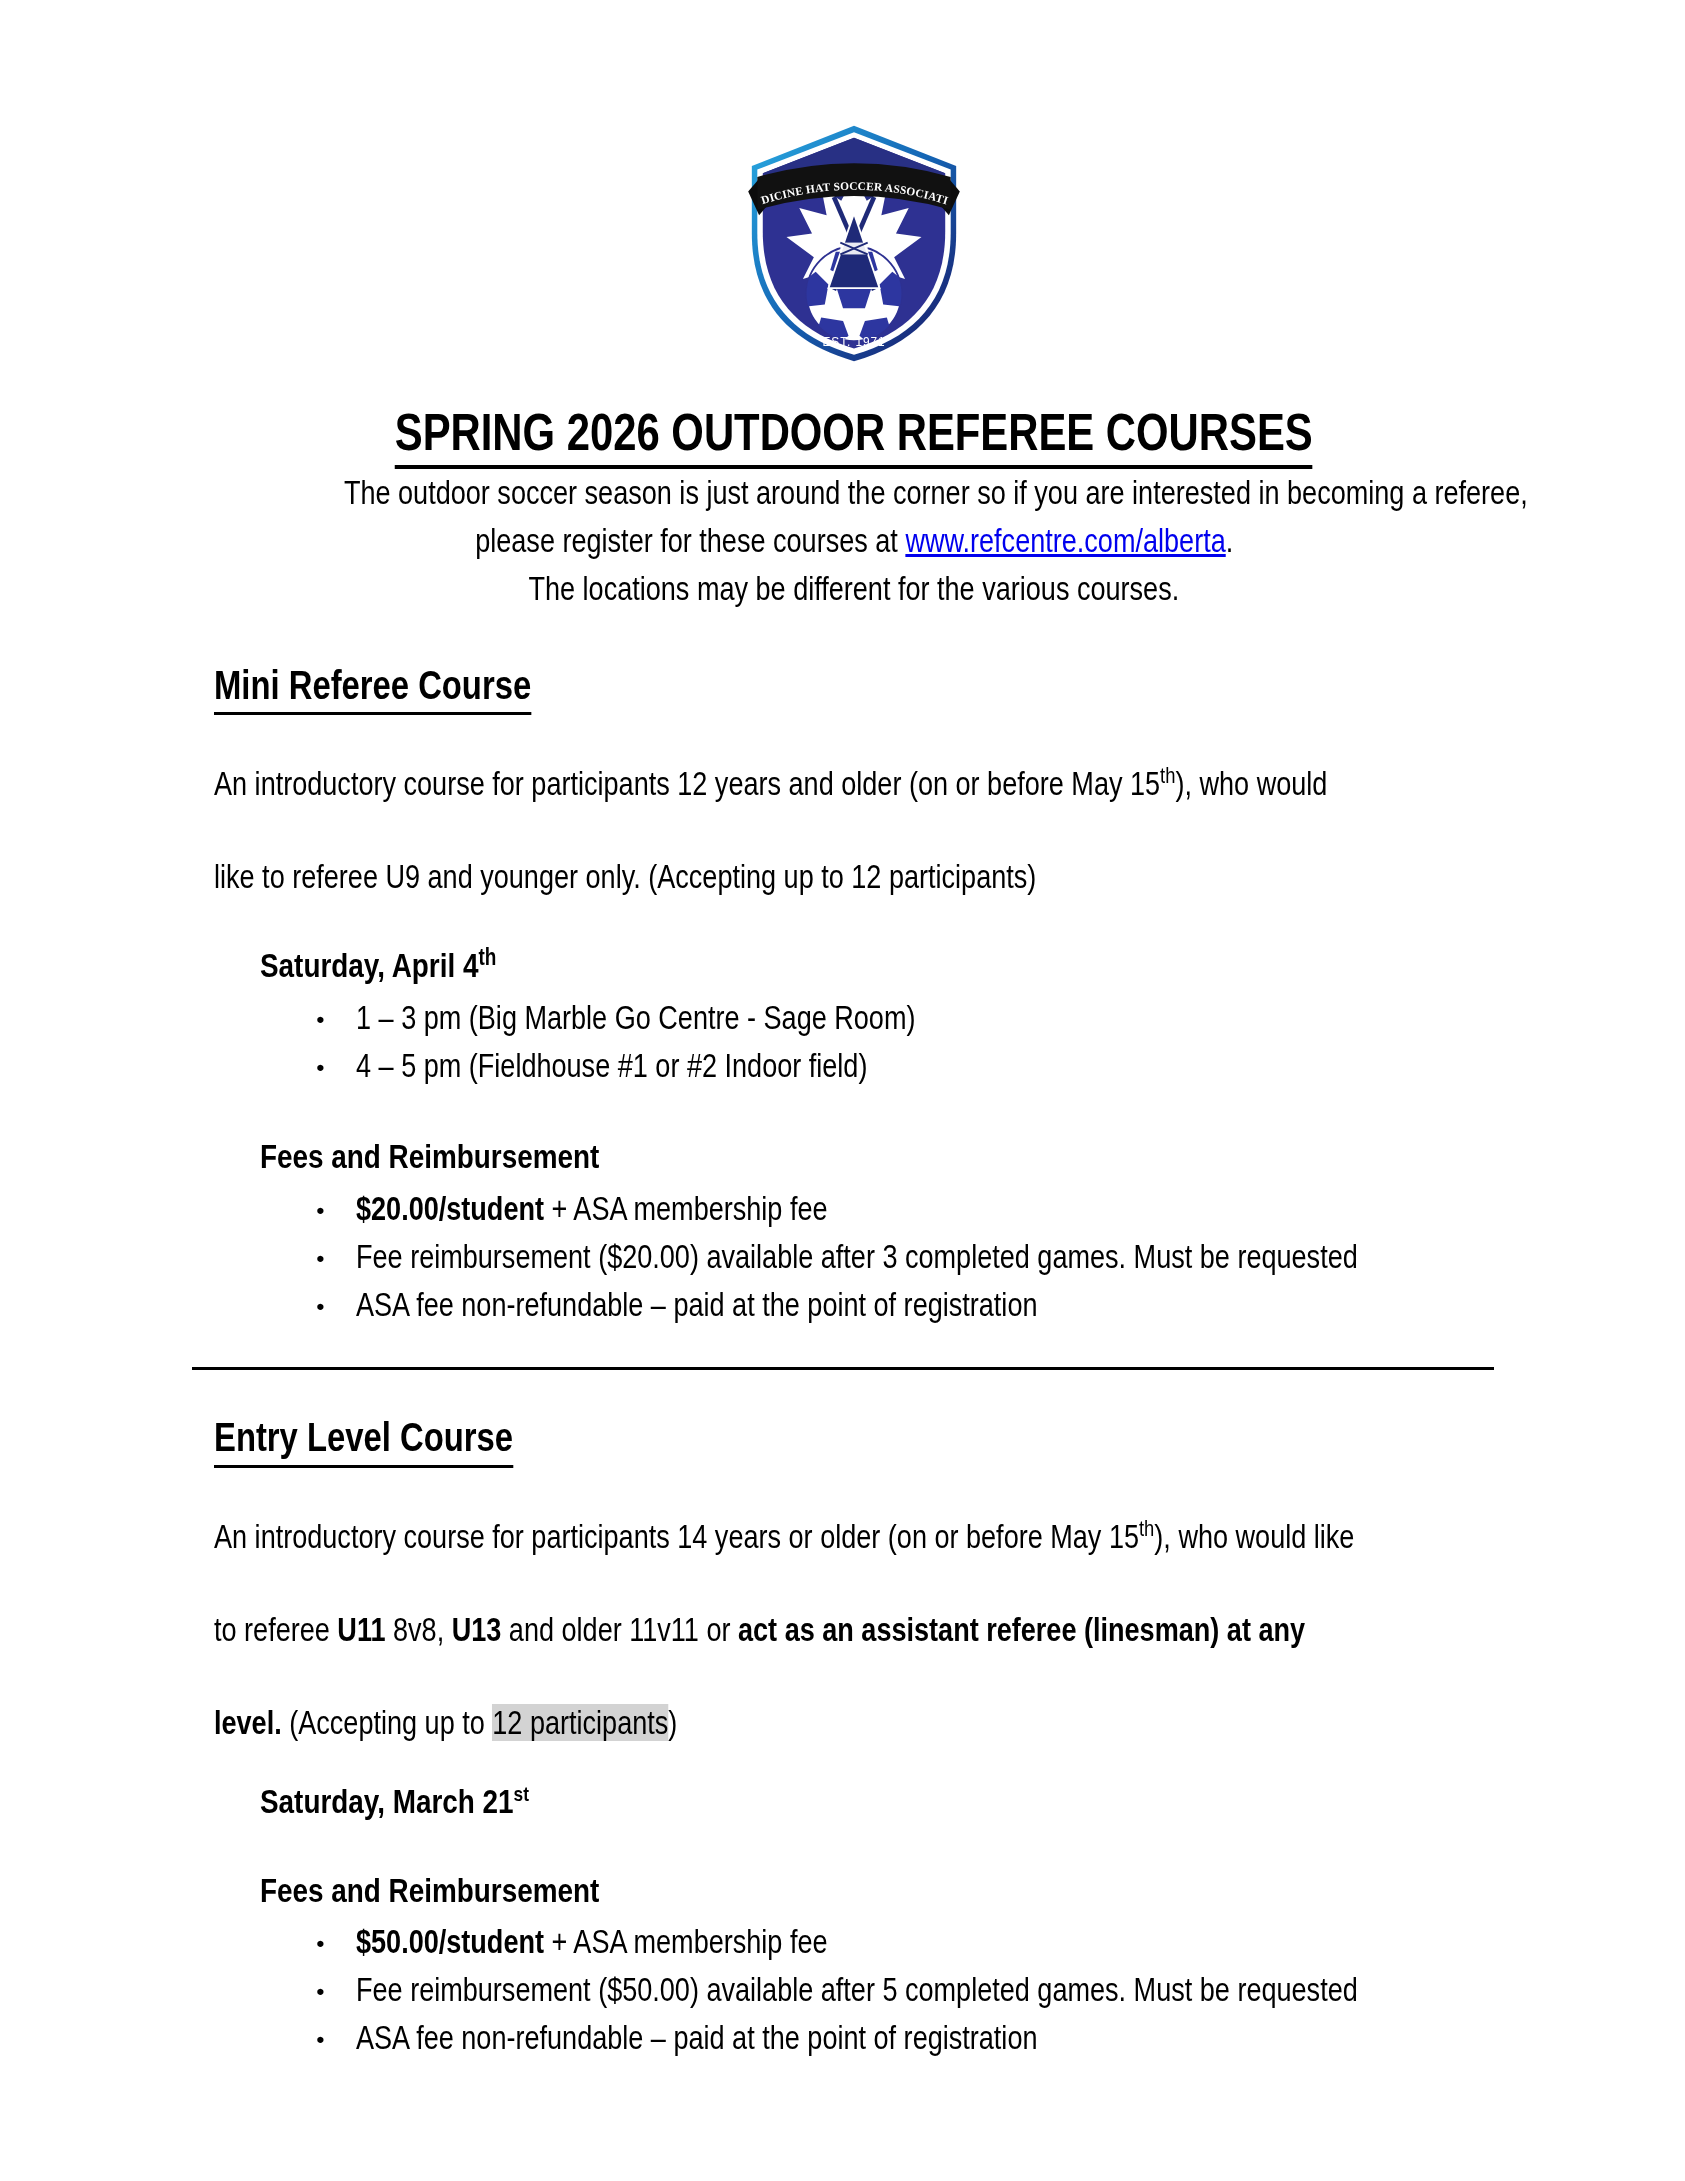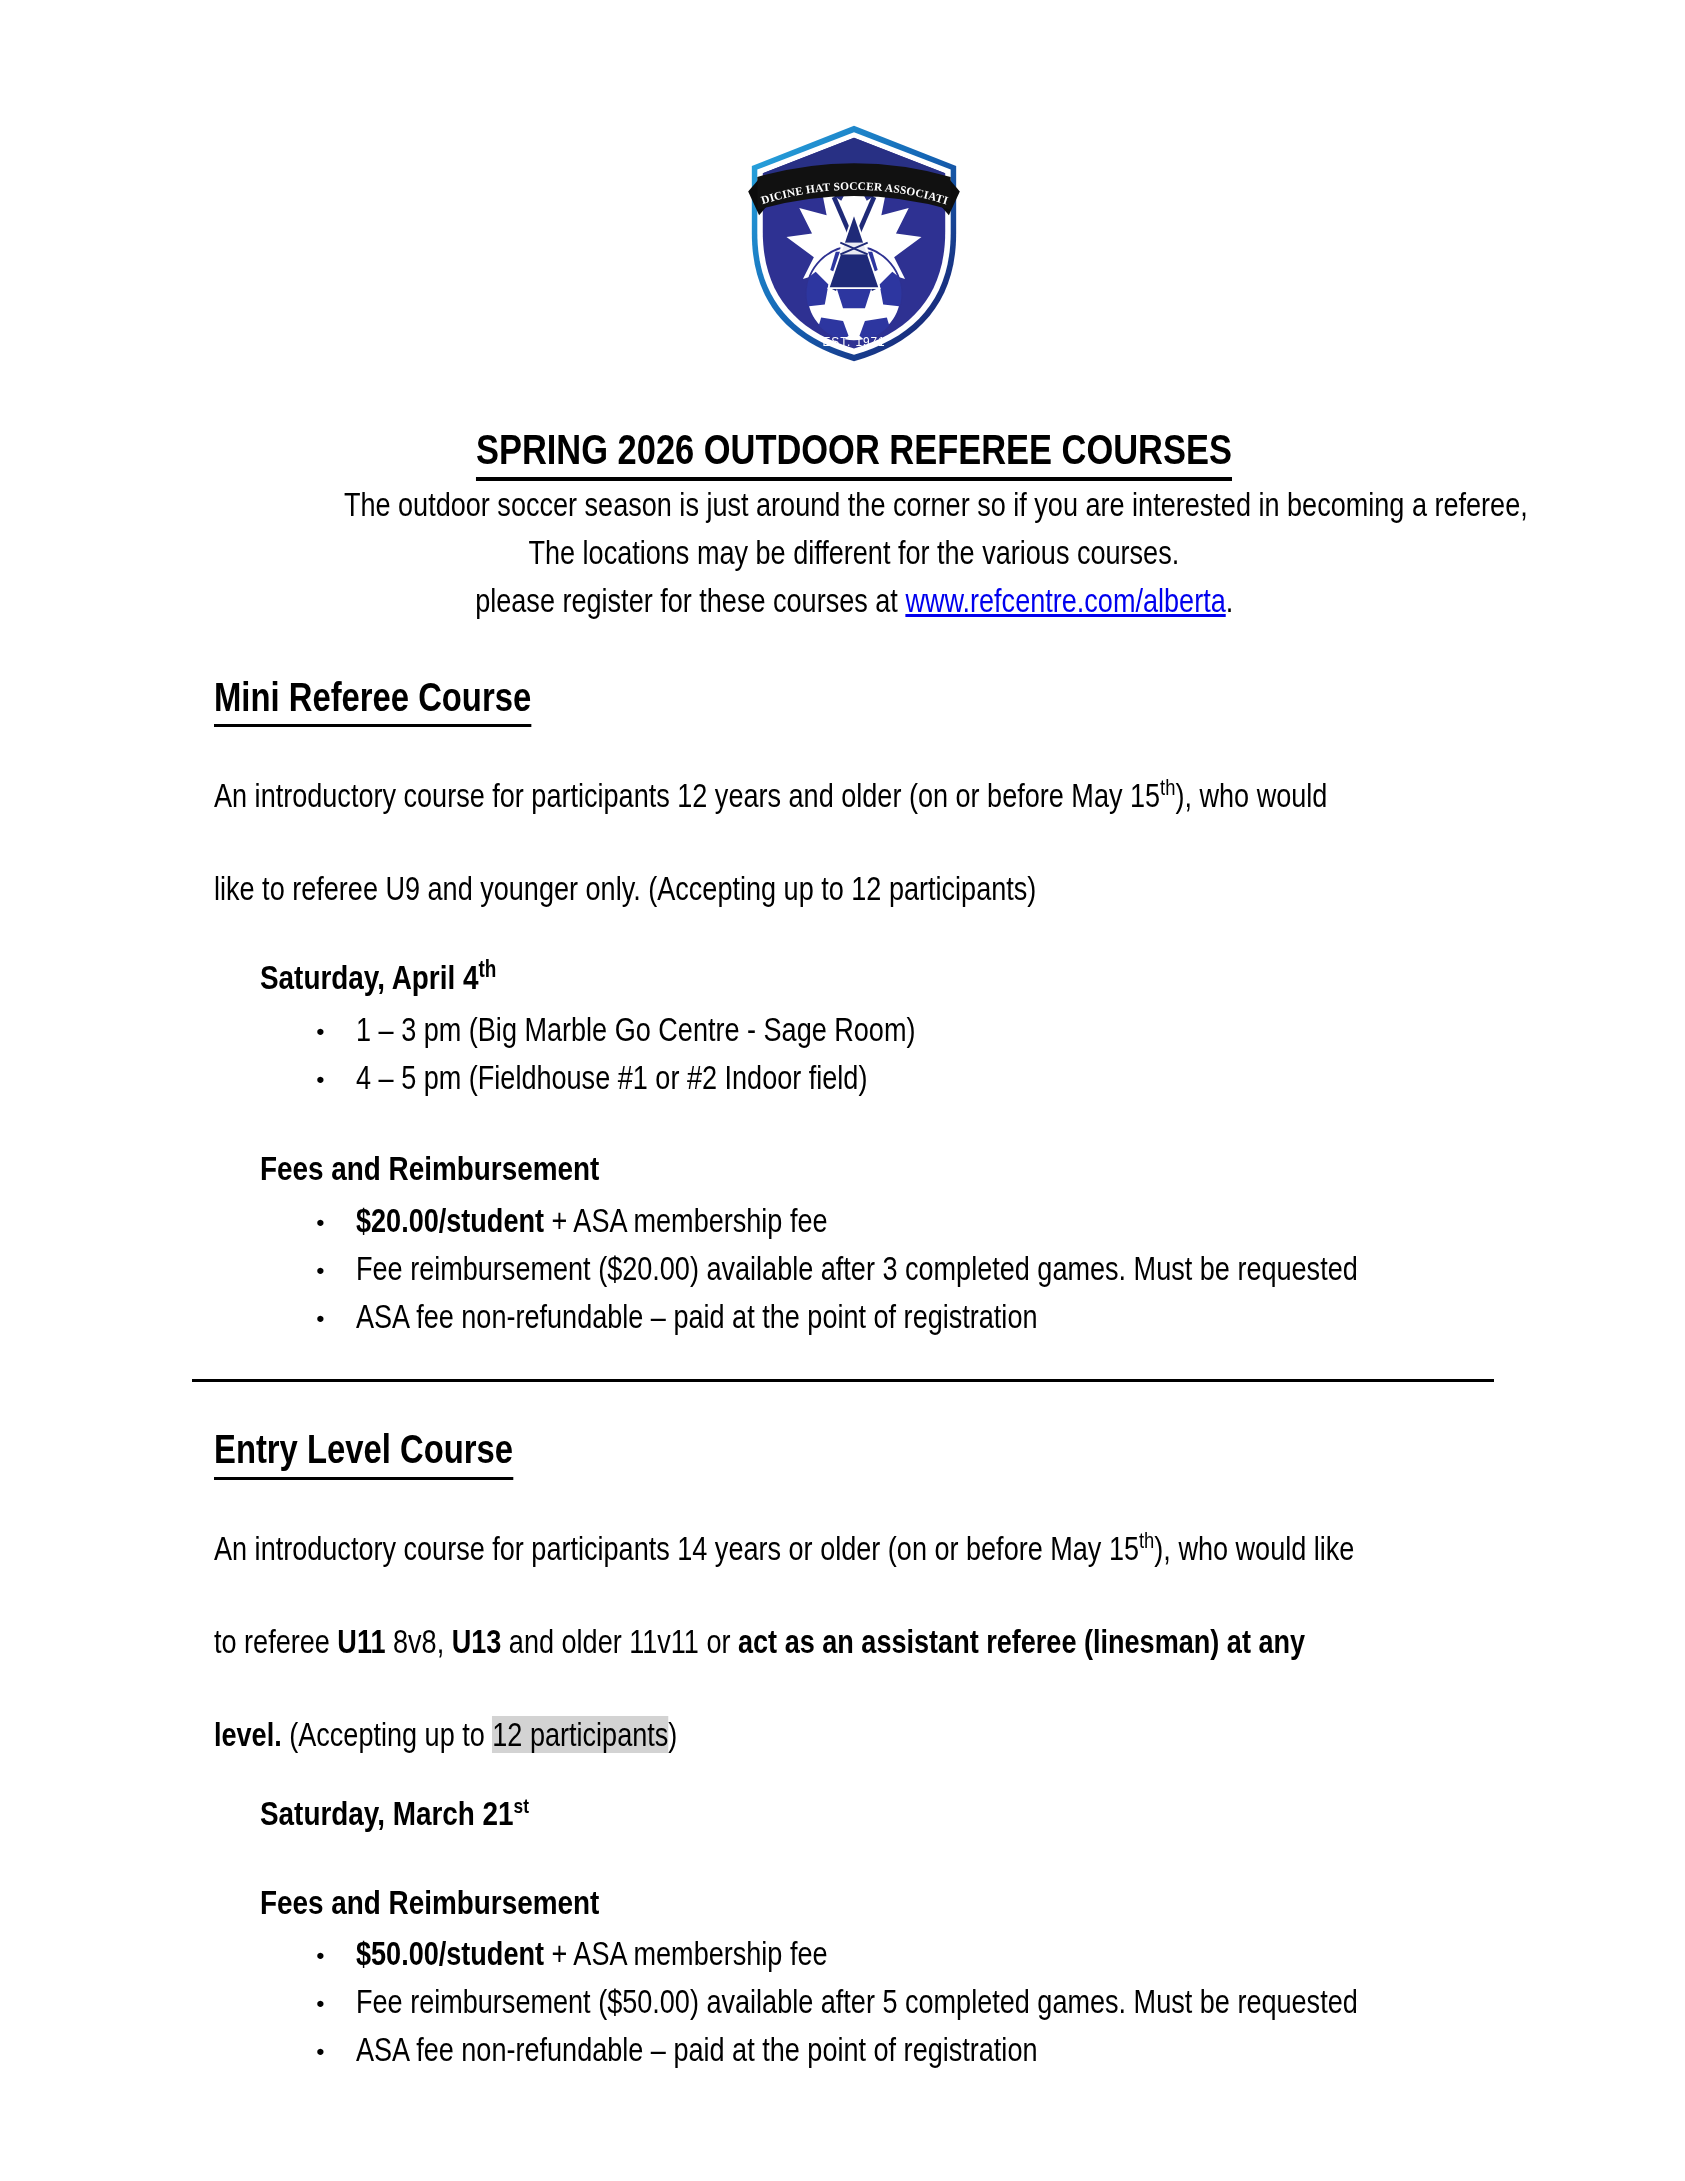--- a/index.html
+++ b/index.html
@@ -25,21 +25,21 @@
   }
   .cx-c {
     display: inline-block;
     transform: scaleX(0.82);
     transform-origin: 50% 50%;
     white-space: nowrap;
   }
   .logo-row { padding-top: 124px; text-align: center; }
   .logo-row svg { display: inline-block; }
 
-  .title-row { margin-top: 60px; text-align: center; font-size: 42px; font-weight: bold; }
+  .title-row { margin-top: 37px; text-align: center; font-size: 51px; font-weight: bold; }
   .title-text { border-bottom: 4.6px solid #000; padding-bottom: 2.7px; }
 
   .intro { text-align: center; font-size: 33px; }
   .intro .line { line-height: 48px; height: 48px; }
   a.doc-link { color: #0000EE; text-decoration: underline; cursor: pointer; }
 
   .section-heading { font-size: 40px; font-weight: bold; line-height: 51px; }
   .section-heading .hd { border-bottom: 3.7px solid #000; padding-bottom: 1.8px; }
   .mini-heading { margin-top: 47px; }
   .entry-heading { margin-top: 42px; }
@@ -139,26 +139,26 @@
 
   <div class="title-row">
     <span class="cx-c title-text">SPRING 2026 OUTDOOR REFEREE COURSES</span>
   </div>
 
   <div class="intro">
     <div class="line">
       <span class="cx-c">The outdoor soccer season is just around the corner so if you are interested in becoming a referee,</span>
     </div>
     <div class="line">
-      <span class="cx-c">The locations may be different for the various courses.</span>
-    </div>
-    <div class="line">
       <span class="cx-c">
         <span>please register for these courses at </span><a class="doc-link">www.refcentre.com/alberta</a><span>.</span>
       </span>
+    </div>
+    <div class="line">
+      <span class="cx-c">The locations may be different for the various courses.</span>
     </div>
   </div>
 
   <div class="section-heading mini-heading">
     <span class="cx hd">Mini Referee Course</span>
   </div>
 
   <div class="desc">
     <div class="line">
       <span class="cx">

